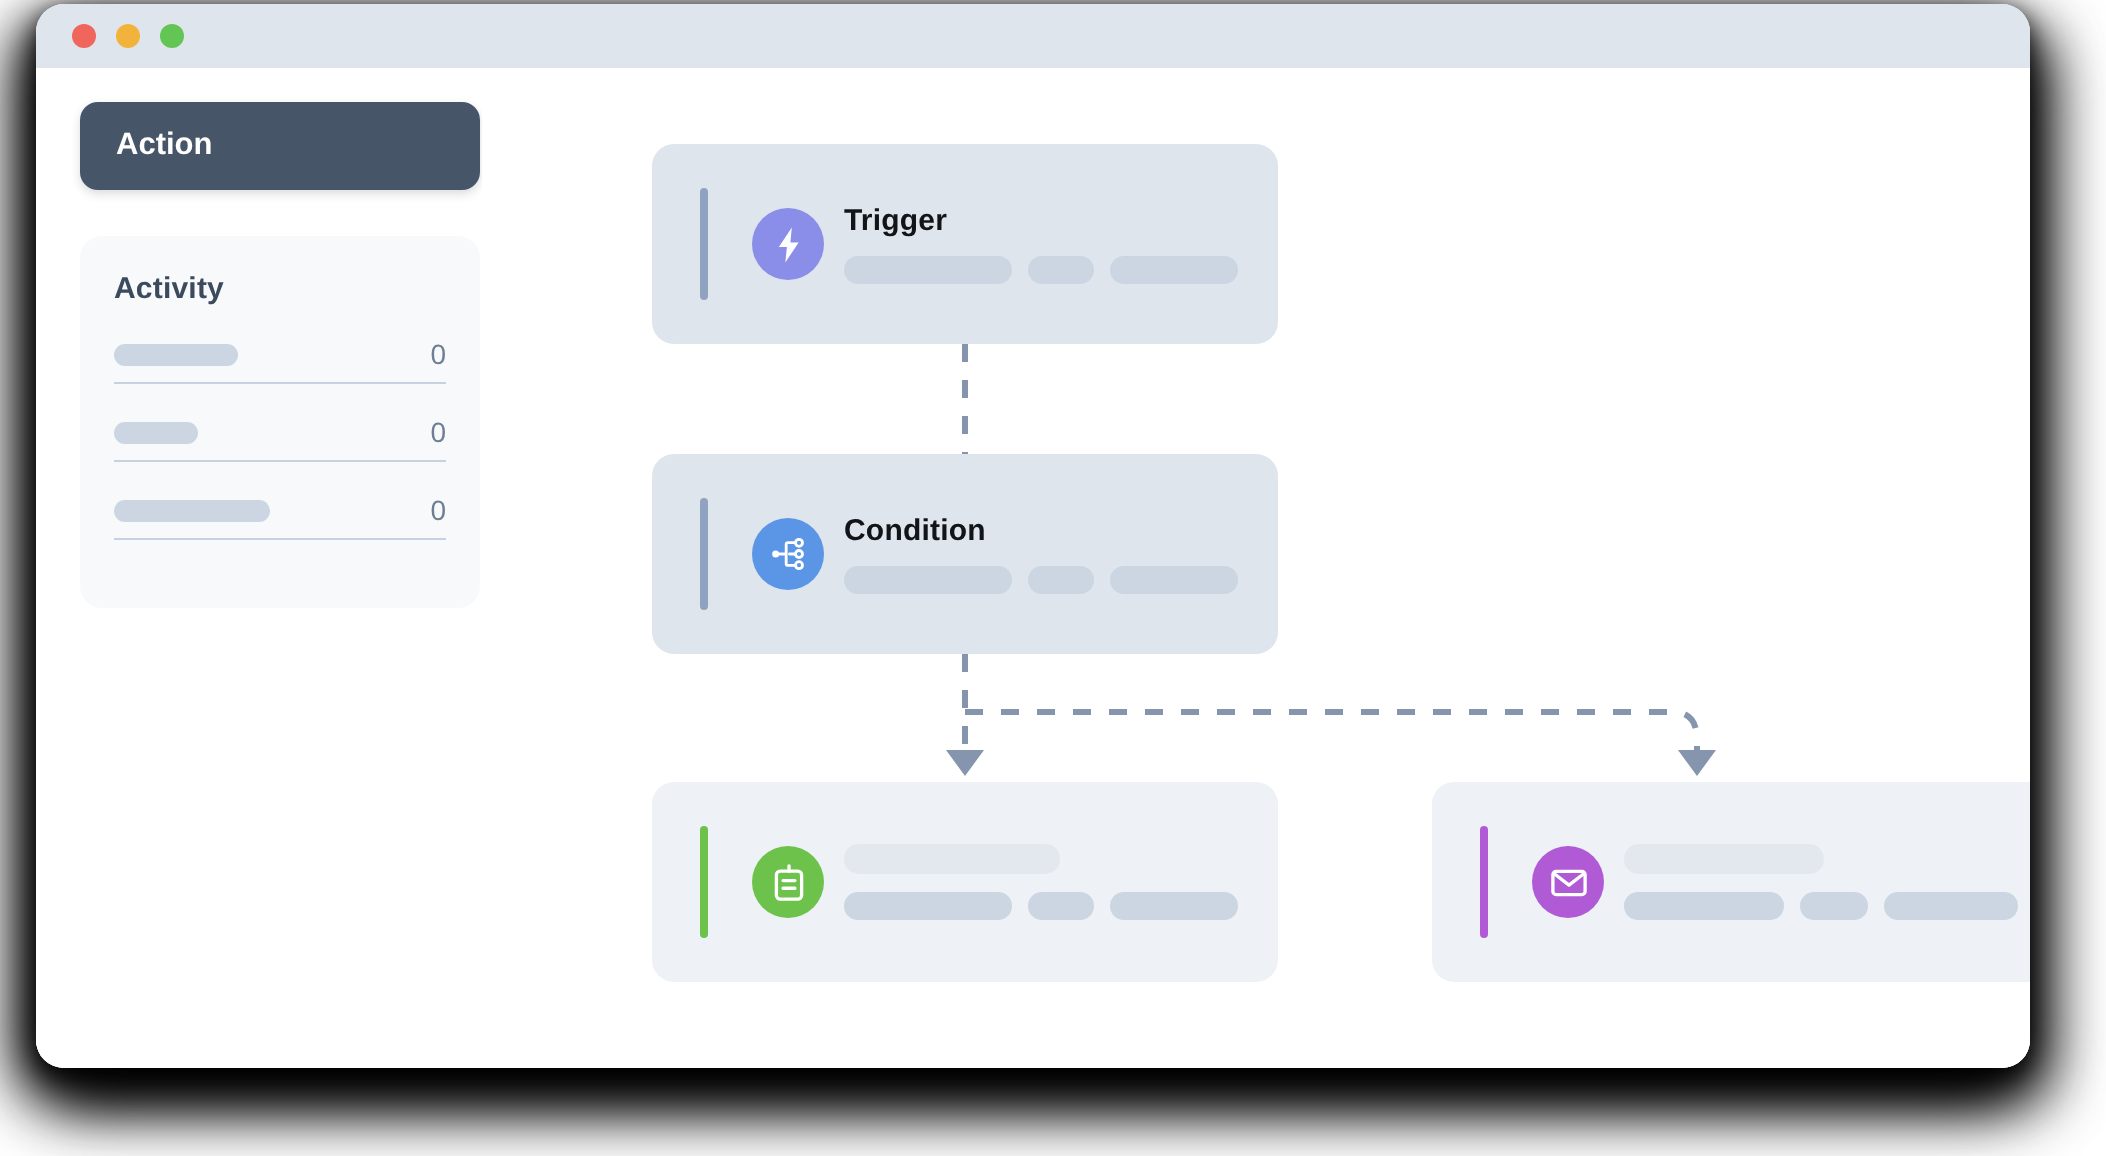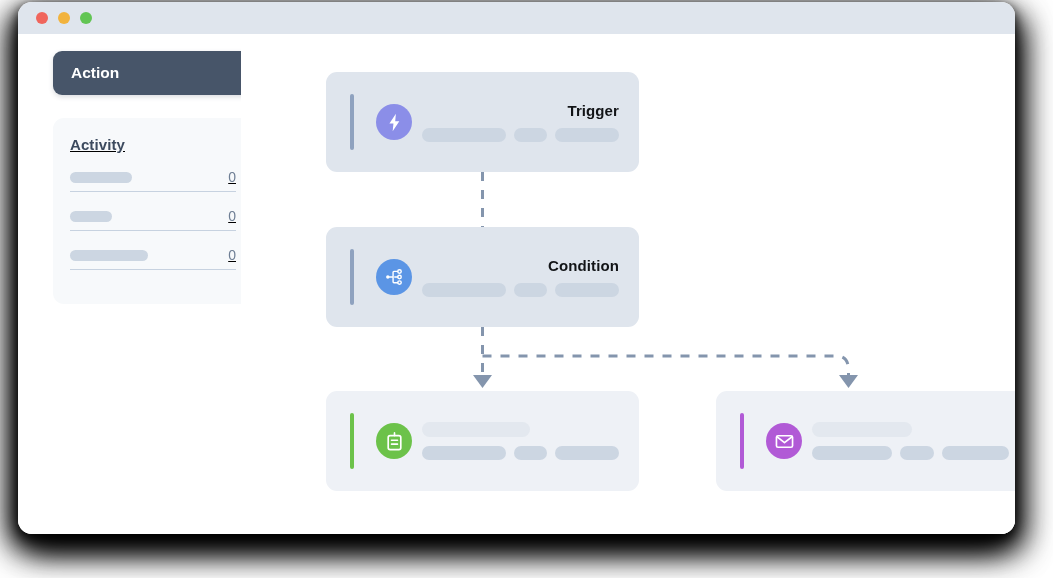--- a/index.html
+++ b/index.html
@@ -60,21 +60,20 @@
     background: #ffffff;
   }
 
   
   #sidebar {
     position: absolute;
     left: 0; top: 0;
     width: 223px;
     height: 100%;
     background: #ffffff;
-    margin-left: 13px;
   }
 
   #action-button {
     position: absolute;
     left: 22px;
     top: 17px;
     width: 200px;
     height: 44px;
     border-radius: 9px;
     background: #475569;
@@ -89,21 +88,20 @@
   }
 
   .side-card {
     position: absolute;
     left: 22px;
     width: 200px;
     border-radius: 11px;
     background: #f7f9fb;
     box-sizing: border-box;
     padding: 18px 17px 16px 17px;
-    text-decoration: underline;
   }
   #activity-card { top: 84px; height: 186px; }
   #configuration-card { top: 288px; height: 196px; }
 
   .card-title {
     font-size: 15px;
     font-weight: bold;
     color: #3c4a5e;
     margin: 0 0 16px 0;
     letter-spacing: 0.1px;
@@ -178,21 +176,20 @@
     display: flex;
     align-items: center;
     justify-content: center;
   }
   .node-content {
     position: absolute;
     left: 96px;
     right: 20px;
     top: 50%;
     transform: translateY(-50%);
-    text-align: right;
   }
   .node-title {
     font-size: 15px;
     font-weight: bold;
     color: #121417;
     margin-bottom: 9px;
     letter-spacing: 0.1px;
   }
   .node-title-pill {
     height: 15px;

